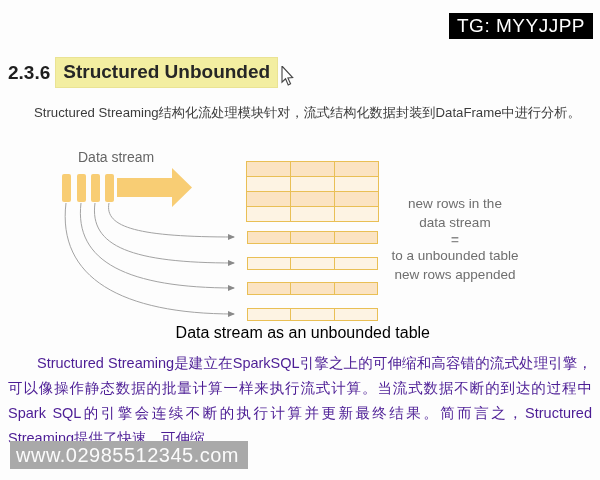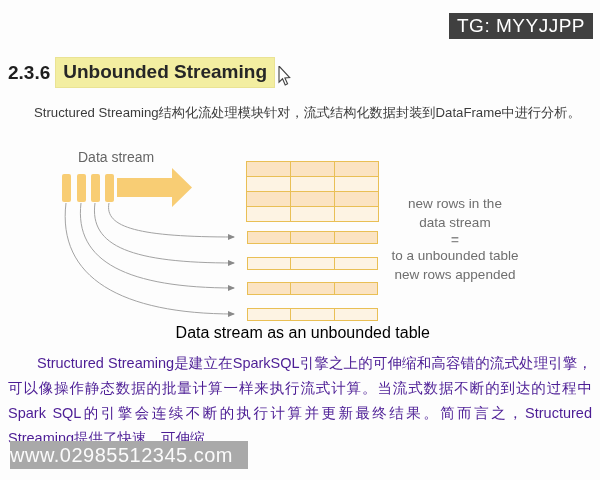--- a/index.html
+++ b/index.html
@@ -3,27 +3,27 @@
 <meta charset="utf-8">
 <style>
   html,body{margin:0;padding:0;}
   .page{
     position:relative;width:600px;height:480px;background:#fdfdfd;overflow:hidden;
     font-family:"Liberation Sans", sans-serif;color:#333;
   }
   
   .tg-badge{
     position:absolute;left:449px;top:13px;width:144px;height:26px;
-    background:#404040;color:#fff;font-size:19px;line-height:26px;text-align:center;
+    background:#000000;color:#fff;font-size:19px;line-height:26px;text-align:center;
     letter-spacing:0.5px;
   }
   .bottom-bar{
     position:absolute;left:10px;top:441px;width:238px;height:28px;
     background:#a9a9a9;color:#fbfbfb;font-size:20px;line-height:28px;
-    box-sizing:border-box;letter-spacing:0.5px;
+    padding-left:6px;box-sizing:border-box;letter-spacing:0.5px;
   }
   
   .heading{
     position:absolute;left:8px;top:57px;margin:0;display:flex;align-items:center;
     font-size:19px;font-weight:bold;color:#1e1e1e;
   }
   .heading .num{margin-right:5px;}
   .heading .hl{
     background:#f3eea1;border:1px solid #eae394;color:#262626;
     padding:3px 7px 4px 7px;font-weight:bold;
@@ -81,21 +81,21 @@
 </style>
 </head>
 <body>
 
 <div class="page">
 
   <div class="tg-badge">TG: MYYJJPP</div>
 
   <h2 class="heading">
     <span class="num">2.3.6</span>
-    <span class="hl">Unbounded Streaming</span>
+    <span class="hl">Structured Unbounded</span>
     <svg class="cursor-icon" width="14" height="20" viewBox="0 0 11 18">
       <path d="M1,0 L1,14.5 L4.2,11.5 L6.6,17 L8.7,16 L6.3,10.7 L10.6,10.4 Z" fill="#ffffff" stroke="#444444" stroke-width="1"></path>
     </svg>
   </h2>
 
   <p class="intro">Structured Streaming结构化流处理模块针对，流式结构化数据封装到DataFrame中进行分析。</p>
 
   <div class="diagram">
 
     <div class="stream-label">Data stream</div>

